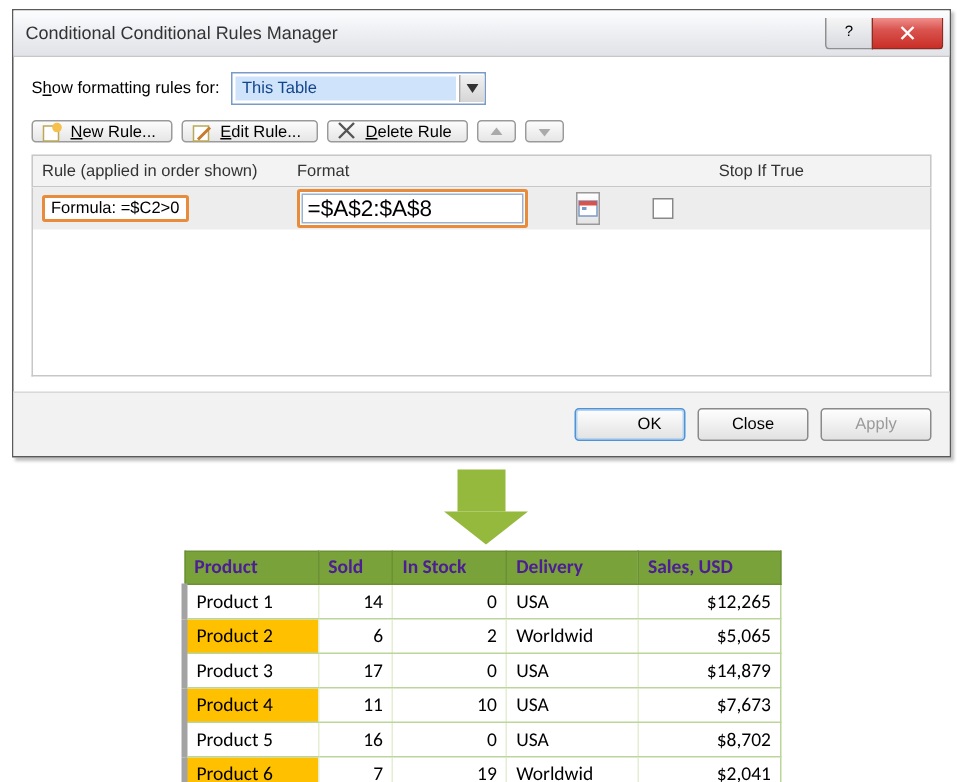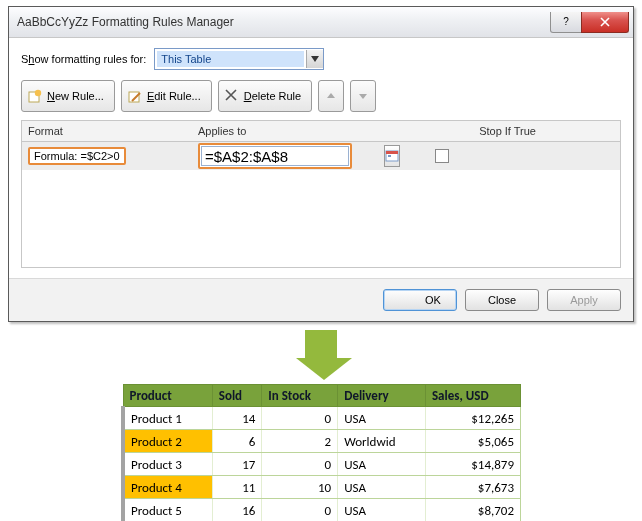--- a/index.html
+++ b/index.html
@@ -64,21 +64,21 @@
   }
   .combo span { padding: 0 4px; color: #13458b; background: #cfe3fb; margin:2px; flex:1; height:16px; line-height:16px; }
   .combo .dd {
     width: 16px; height: 18px;
     border-left: 1px solid #aaa;
     display:flex;align-items:center;justify-content:center;
     background: linear-gradient(#f2f2f2,#d5d5d5);
   }
   .toolbar { display:flex; gap:6px; margin-bottom:8px; }
   .tbtn {
-    height: 32px;
+    height: 15px;
     padding: 0 10px 0 6px;
     border: 1px solid #9a9a9a;
     border-radius: 3px;
     background: linear-gradient(#fcfcfc,#e6e6e6);
     display:flex; align-items:center; gap:5px;
     font-size: 11px;
   }
   .tbtn .ic { width:14px; height:14px; display:inline-block; }
   .arrowbtn { width:26px; padding:0; justify-content:center; color:#888; }
   .rulehead {
@@ -155,42 +155,42 @@
   .arrow-down .stem { width:32px;height:28px;background:#94b93d;margin:0 auto; }
   .arrow-down .head {
     width:0;height:0;margin:0 auto;
     border-left:28px solid transparent;
     border-right:28px solid transparent;
     border-top:22px solid #94b93d;
   }
   
   .sheet { margin: 0 auto 12px auto; width: 400px; border-collapse: collapse; font-family: Calibri, sans-serif; font-size:13px; }
   .sheet th {
-    background:#79a23b; color:#0f172a; font-weight:bold;
+    background:#79a23b; color:#4c1d95; font-weight:bold;
     border:1px solid #6b9134; padding:3px 6px; text-align:left;
   }
   .sheet th.num { text-align:left; }
   .sheet td {
     border-bottom:1px solid #bcd59a;
     border-right:1px solid #e3eed2;
     padding:2px 6px; height:18px;
     background:#fff;
   }
   .sheet td.num { text-align:right; }
   .sheet tr td:first-child { border-left:4px solid #a3a3a3; }
   .sheet tr td:last-child { border-right:1px solid #bcd59a; }
   .sheet td.hl { background:#ffc000; }
   svg { display:block; }
 </style>
 </head>
 <body>
 
 <div class="dialog">
   <div class="titlebar">
-    <div class="title">AaBbCcYyZz Formatting Rules Manager</div>
+    <div class="title">Conditional Conditional Rules Manager</div>
     <div class="winbtns">
       <div class="winbtn help">
           <span>?</span>
         </div>
       <div class="winbtn close">
         <svg width="10" height="10" viewBox="0 0 10 10">
             <path d="M1 1 L9 9 M9 1 L1 9" stroke="#fff" stroke-width="1.6"></path>
           </svg>
       </div>
     </div>
@@ -242,22 +242,22 @@
           </svg>
         </button>
       <button class="tbtn arrowbtn">
           <svg width="8" height="8">
             <path d="M0 2 L4 7 L8 2 Z" fill="#aaa"></path>
           </svg>
         </button>
     </div>
 
     <div class="rulehead">
+      <div>Rule (applied in order shown)</div>
       <div>Format</div>
-      <div>Applies to</div>
       <div style="text-align:right">Stop If True</div>
     </div>
     <div class="rulesbody">
       <div class="rulerow">
         <div class="cell">
           <span class="hl-box">Formula: =$C2&gt;0</span>
         </div>
         <div class="cell">
           <span class="refbox-wrap">
             <input class="refbox" value="=$A$2:$A$8" style="">

